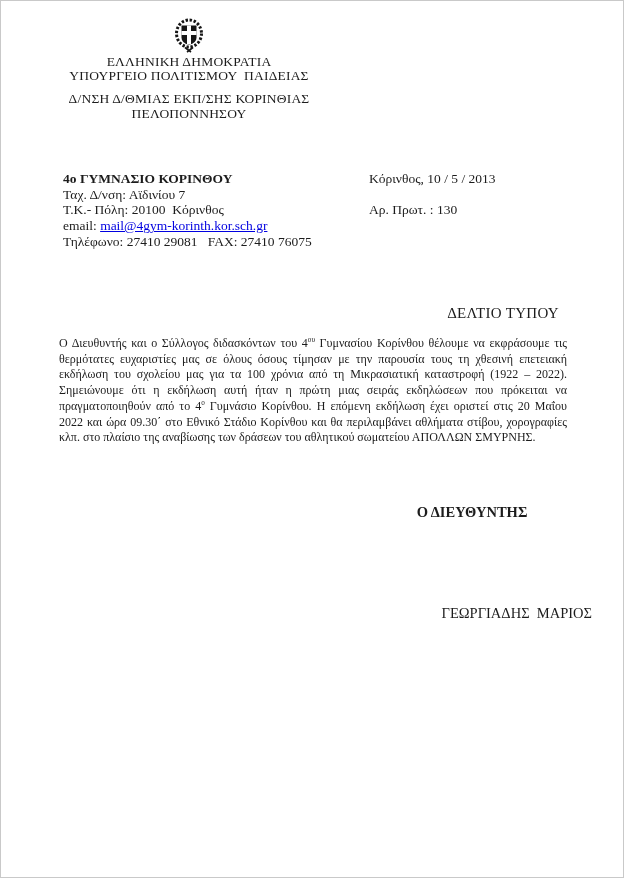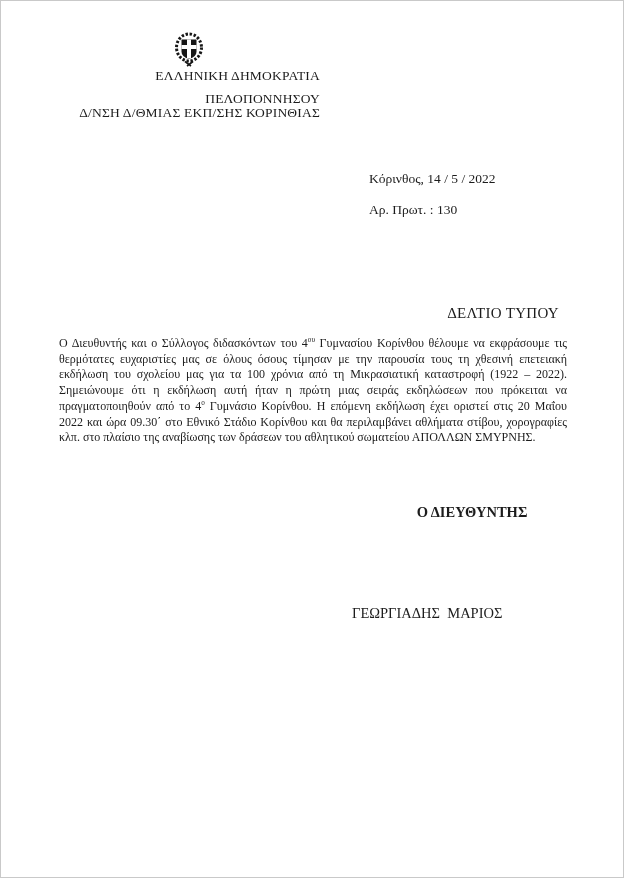--- a/index.html
+++ b/index.html
@@ -11,21 +11,21 @@
     background: #ffffff;
     border: 1px solid #c9c9c9;
     overflow: hidden;
     font-family: "Liberation Serif", "DejaVu Serif", serif;
     color: #1c1c1c;
   }
   .abs { position: absolute; }
   .pre { white-space: pre-wrap; }
 
   
-  .header-block { left: 57px; top: 30px; width: 262px; text-align: right; }
+  .header-block { left: 57px; top: 16px; width: 262px; text-align: center; }
   .emblem { display: block; margin: 0 auto 2px auto; }
   .ministry-line, .directorate-line {
     font-size: 13.5px;
     line-height: 14.2px;
     letter-spacing: 0.2px;
   }
   .directorate-group { margin-top: 9px; }
 
   
   .school-block { left: 62px; top: 170px; width: 300px; font-size: 13.5px; line-height: 15.7px; }
@@ -42,45 +42,53 @@
   
   .body-par {
     left: 58px; top: 335px; width: 508px;
     font-size: 12px; line-height: 15.7px;
     text-align: justify;
   }
   .body-par sup { font-size: 0.6em; line-height: 0; vertical-align: super; }
 
   
   .sig-role { left: 351px; top: 503px; width: 240px; text-align: center; font-size: 14.5px; font-weight: bold; }
-  .sig-name { left: 351px; top: 604px; width: 240px; text-align: left; font-size: 14.5px; }
+  .sig-name { left: 351px; top: 604px; width: 240px; text-align: right; font-size: 14.5px; }
 </style>
 </head>
 <body>
 
 <div class="page">
 
   <div class="abs header-block">
     <svg class="emblem" width="32" height="36" viewBox="0 0 32 36" aria-hidden="true">
       <ellipse cx="16" cy="16.5" rx="12.5" ry="13.5" fill="none" stroke="#161616" stroke-width="3" stroke-dasharray="2.4 1.7"></ellipse>
       <path d="M8.5,8.5 h15 v12 q0,5.5 -7.5,7.5 q-7.5,-2 -7.5,-7.5 z" fill="#161616"></path>
       <rect x="14" y="8.5" width="4" height="19" fill="#ffffff"></rect>
       <rect x="8.5" y="14" width="15" height="4" fill="#ffffff"></rect>
       <path d="M12,30.5 L18,35 M20,30.5 L14,35" stroke="#161616" stroke-width="1.6" fill="none"></path>
     </svg>
     <div class="ministry-line">ΕΛΛΗΝΙΚΗ ΔΗΜΟΚΡΑΤΙΑ</div>
+    <div class="ministry-line pre">ΥΠΟΥΡΓΕΙΟ ΠΟΛΙΤΙΣΜΟΥ  ΠΑΙΔΕΙΑΣ</div>
     <div class="directorate-group">
+      <div class="directorate-line">Δ/ΝΣΗ Δ/ΘΜΙΑΣ ΕΚΠ/ΣΗΣ ΚΟΡΙΝΘΙΑΣ</div>
       <div class="directorate-line">ΠΕΛΟΠΟΝΝΗΣΟΥ</div>
-      <div class="directorate-line">Δ/ΝΣΗ Δ/ΘΜΙΑΣ ΕΚΠ/ΣΗΣ ΚΟΡΙΝΘΙΑΣ</div>
     </div>
   </div>
 
+  <div class="abs school-block">
+    <div class="school-name">4ο ΓΥΜΝΑΣΙΟ ΚΟΡΙΝΘΟΥ</div>
+    <div>Ταχ. Δ/νση: Αϊδινίου 7</div>
+    <div class="pre">Τ.Κ.- Πόλη: 20100  Κόρινθος</div>
+    <div><span>email: </span><a href="#" class="email-link">mail@4gym-korinth.kor.sch.gr</a></div>
+    <div class="pre">Τηλέφωνο: 27410 29081   FAX: 27410 76075</div>
+  </div>
 
   <div class="abs meta-block">
-    <div class="meta-row">Κόρινθος, 14 / 5 / 2022</div>
+    <div class="meta-row">Κόρινθος, 10 / 5 / 2013</div>
     <div class="meta-row">Αρ. Πρωτ. : 130</div>
   </div>
 
   <div class="abs press-title">ΔΕΛΤΙΟ ΤΥΠΟΥ</div>
 
   <div class="abs body-par"><span>Ο Διευθυντής και ο Σύλλογος διδασκόντων του 4</span><sup>ου</sup><span> Γυμνασίου Κορίνθου θέλουμε να εκφράσουμε τις θερμότατες ευχαριστίες μας σε όλους όσους τίμησαν με την παρουσία τους τη χθεσινή επετειακή εκδήλωση του σχολείου μας για τα 100 χρόνια από τη Μικρασιατική καταστροφή (1922 – 2022). Σημειώνουμε ότι η εκδήλωση αυτή ήταν η πρώτη μιας σειράς εκδηλώσεων που πρόκειται να πραγματοποιηθούν από το 4</span><sup>ο</sup><span> Γυμνάσιο Κορίνθου. Η επόμενη εκδήλωση έχει οριστεί στις 20 Μαΐου 2022 και ώρα 09.30΄ στο Εθνικό Στάδιο Κορίνθου και θα περιλαμβάνει αθλήματα στίβου, χορογραφίες κλπ. στο πλαίσιο της αναβίωσης των δράσεων του αθλητικού σωματείου ΑΠΟΛΛΩΝ ΣΜΥΡΝΗΣ.</span></div>
 
   <div class="abs sig-role">Ο ΔΙΕΥΘΥΝΤΗΣ</div>
   <div class="abs sig-name pre">ΓΕΩΡΓΙΑΔΗΣ  ΜΑΡΙΟΣ</div>
 

